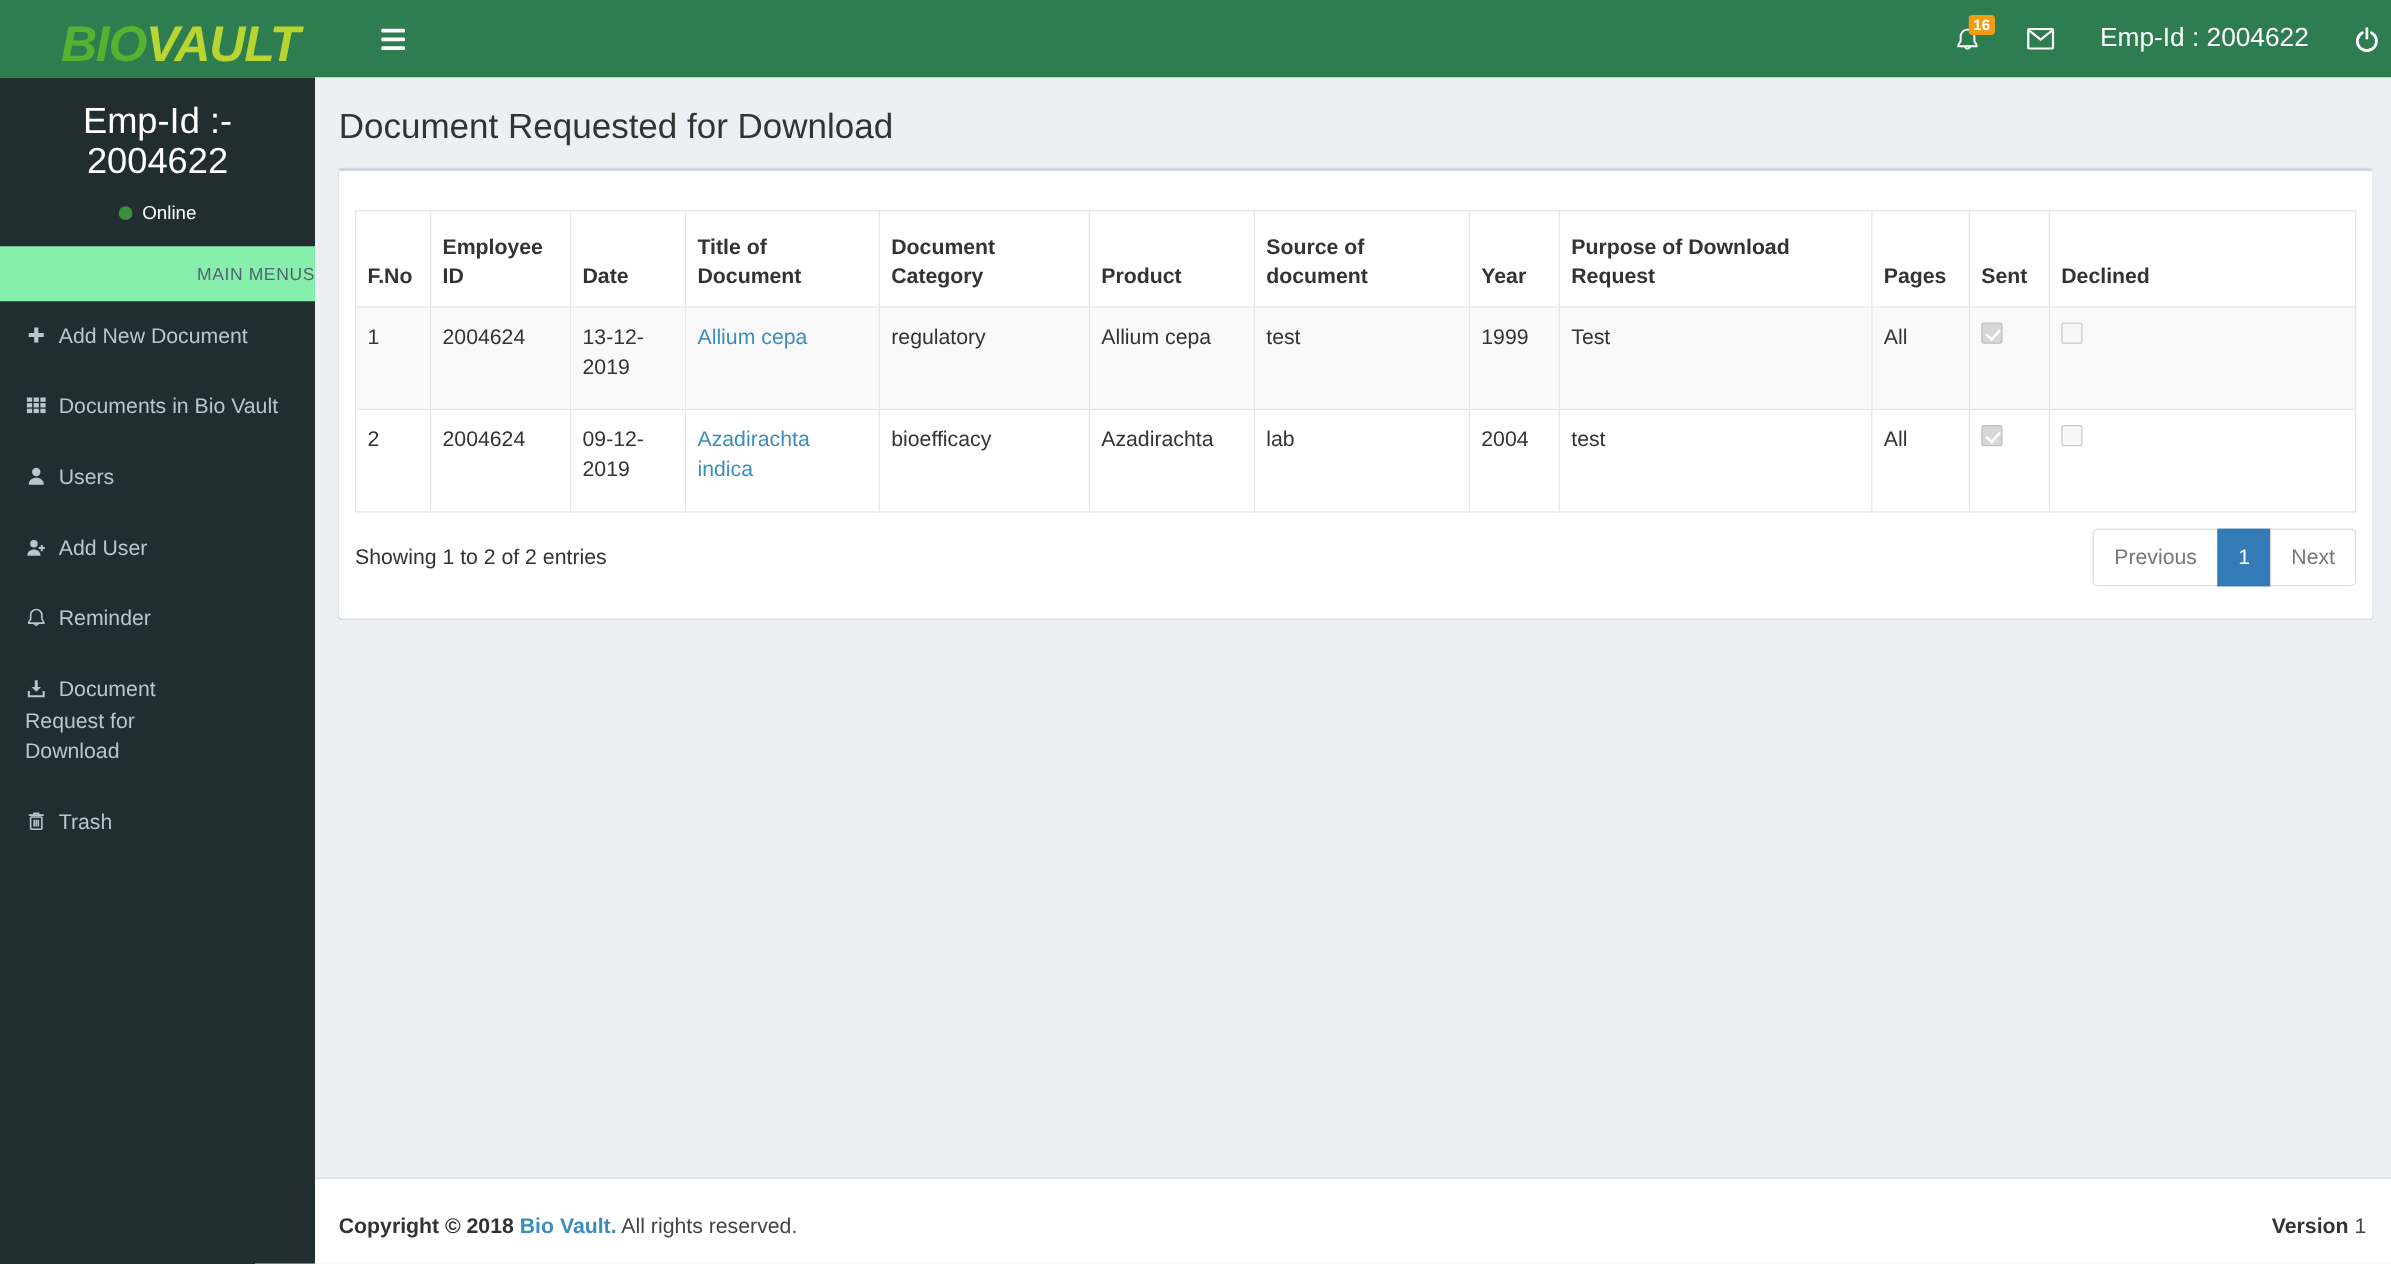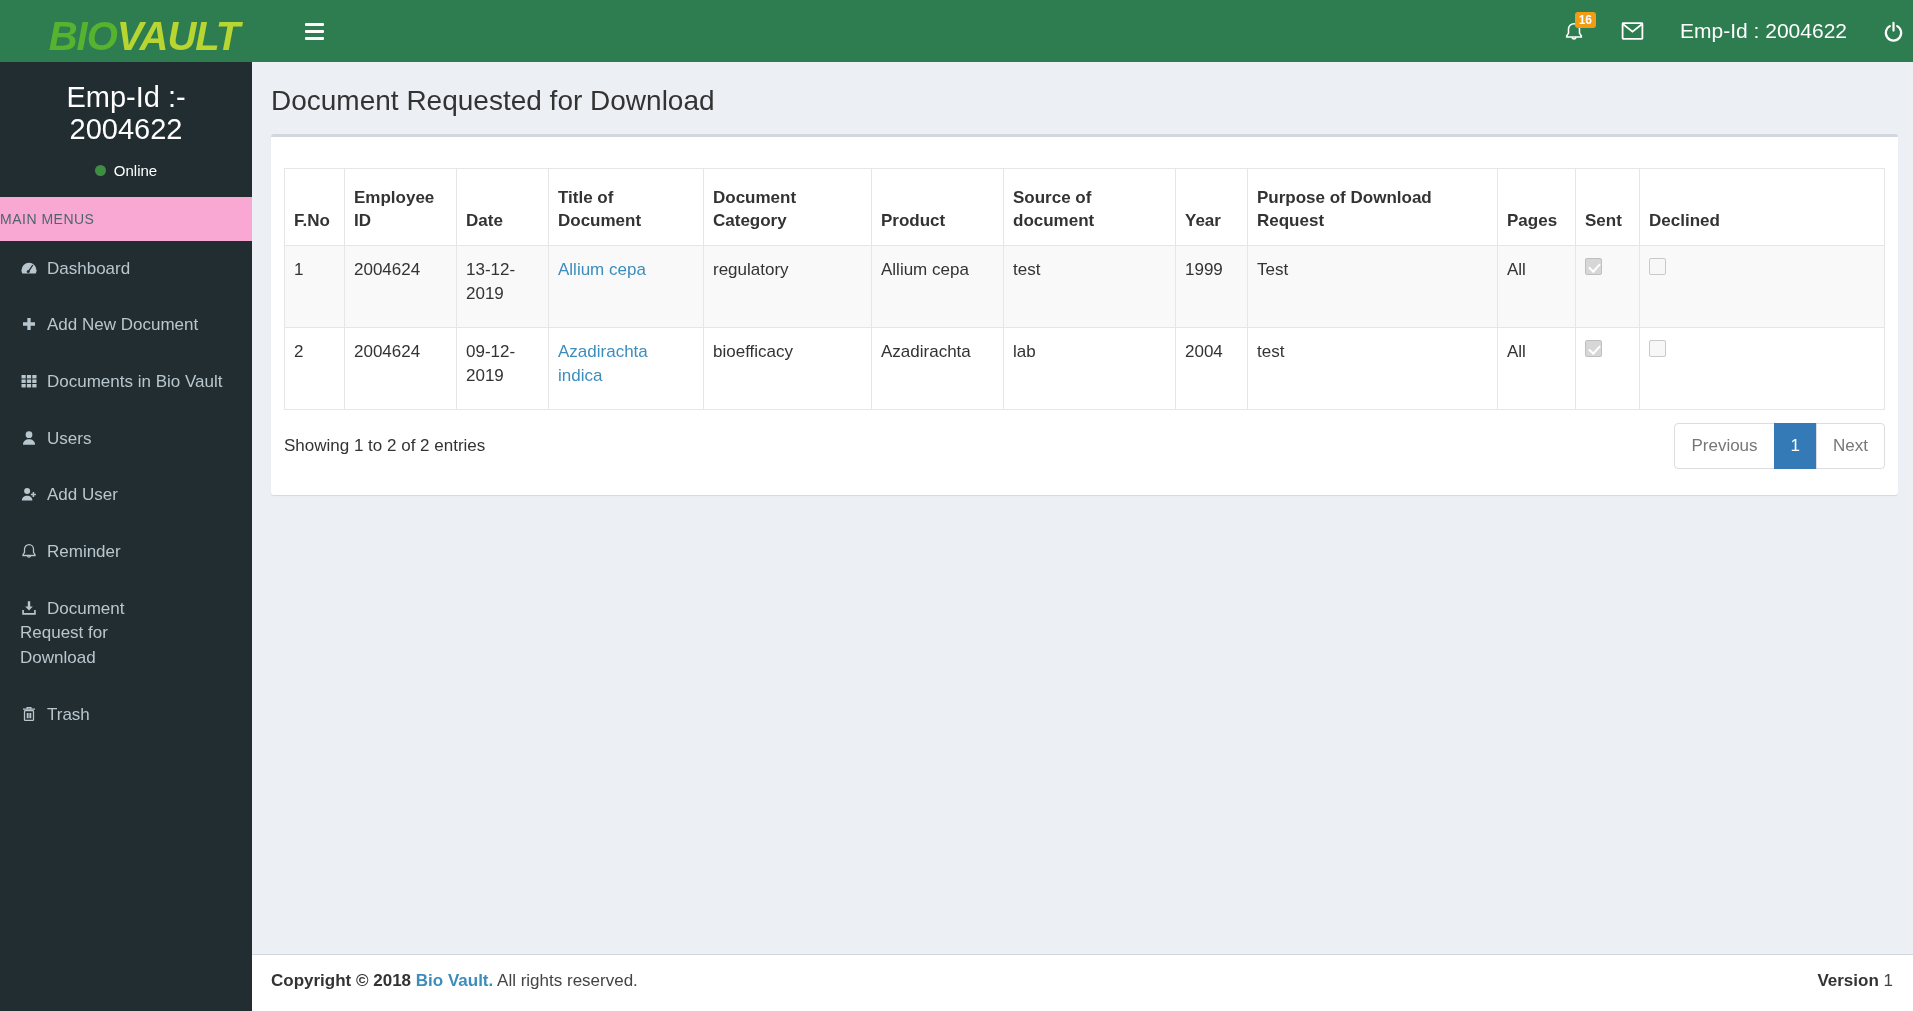--- a/index.html
+++ b/index.html
@@ -24,21 +24,21 @@
 
   
   .body-row { display: flex; height: 949px; }
 
   
   .sidebar { width: 252px; background: #222d32; height: 100%; flex-shrink: 0; }
   .user-panel { padding: 20px 10px 18px; text-align: center; }
   .user-id { color: #ffffff; font-size: 29px; line-height: 1.1; }
   .user-status { margin-top: 16px; display: flex; align-items: center; justify-content: center; gap: 8px; color: #ffffff; font-size: 15px; }
   .dot { width: 11px; height: 11px; border-radius: 50%; background: #3e8e41; display: inline-block; }
-  .menu-header { background: #f9a8d4; color: #4f646f; font-size: 14px; height: 44px; line-height: 44px; text-align: left; letter-spacing: 0.5px; }
+  .menu-header { background: #86efac; color: #4f646f; font-size: 14px; height: 44px; line-height: 44px; text-align: right; letter-spacing: 0.5px; }
   .menu { list-style: none; }
   .menu li { display: block; padding: 16px 14px 16px 20px; color: #b8c7ce; font-size: 17px; line-height: 1.45; cursor: pointer; }
   .menu li.wrap-item { padding-right: 82px; }
   .menu li .mi { display: inline-block; width: 18px; height: 18px; margin-right: 9px; vertical-align: -3px; }
   .menu li svg { display: block; width: 18px; height: 18px; }
 
   
   .wrapper { flex: 1; display: flex; flex-direction: column; background: #ecf0f5; }
   .content { flex: 1; overflow: hidden; }
   .content-header { padding: 21px 15px 0 19px; }
@@ -61,21 +61,21 @@
 
   .table-footer { display: flex; justify-content: space-between; align-items: center; margin-top: 13px; }
   .summary { font-size: 17px; color: #333; }
   .pagination { display: flex; }
   .page-btn { font-size: 17px; padding: 10px 16px; border: 1px solid #ddd; background: #fff; color: #777; cursor: pointer; line-height: 1.4; }
   .page-btn.prev { border-radius: 4px 0 0 4px; }
   .page-btn.next { border-radius: 0 4px 4px 0; margin-left: -1px; }
   .page-btn.active { background: #337ab7; border-color: #337ab7; color: #fff; margin-left: -1px; }
 
   
-  .footer { background: #fff; border-top: 1px solid #d2d6de; padding: 16px 20px 20px 19px; display: flex; justify-content: space-between; align-items: center; font-size: 17px; color: #444; }
+  .footer { background: #fff; border-top: 1px solid #d2d6de; padding: 28px 20px 20px 19px; display: flex; justify-content: space-between; align-items: center; font-size: 17px; color: #444; }
   .footer b { color: #333; }
   .footer a.brand { color: #3c8dbc; font-weight: 700; text-decoration: none; cursor: pointer; }
 </style>
 </head>
 <body>
 
 <div class="app">
 
   <header class="topbar">
     <div class="logo-box">
@@ -117,29 +117,20 @@
     <aside class="sidebar">
       <div class="user-panel">
         <div class="user-id">Emp-Id :- 2004622</div>
         <div class="user-status">
           <span class="dot"></span>
           <span>Online</span>
         </div>
       </div>
       <div class="menu-header">MAIN MENUS</div>
       <ul class="menu">
-        <li>
-          <span class="mi">
-            <svg viewBox="0 0 24 24" fill="#b8c7ce">
-                <path d="M12 5A10 10 0 0 0 2 15c0 1.6.4 3 1.1 4.2h17.8A8.9 8.9 0 0 0 22 15 10 10 0 0 0 12 5z"></path>
-                <path d="M11.2 16.8L17 8" stroke="#222d32" stroke-width="1.8" fill="none"></path>
-                <circle cx="11" cy="16.5" r="2" fill="#222d32"></circle>
-              </svg>
-          </span><span>Dashboard</span>
-        </li>
         <li>
           <span class="mi">
             <svg viewBox="0 0 24 24" fill="#b8c7ce">
                 <path d="M9.8 4h4.4v5.8H20v4.4h-5.8V20H9.8v-5.8H4V9.8h5.8z"></path>
               </svg>
           </span><span>Add New Document</span>
         </li>
         <li>
           <span class="mi">
             <svg viewBox="0 0 24 24" fill="#b8c7ce">

